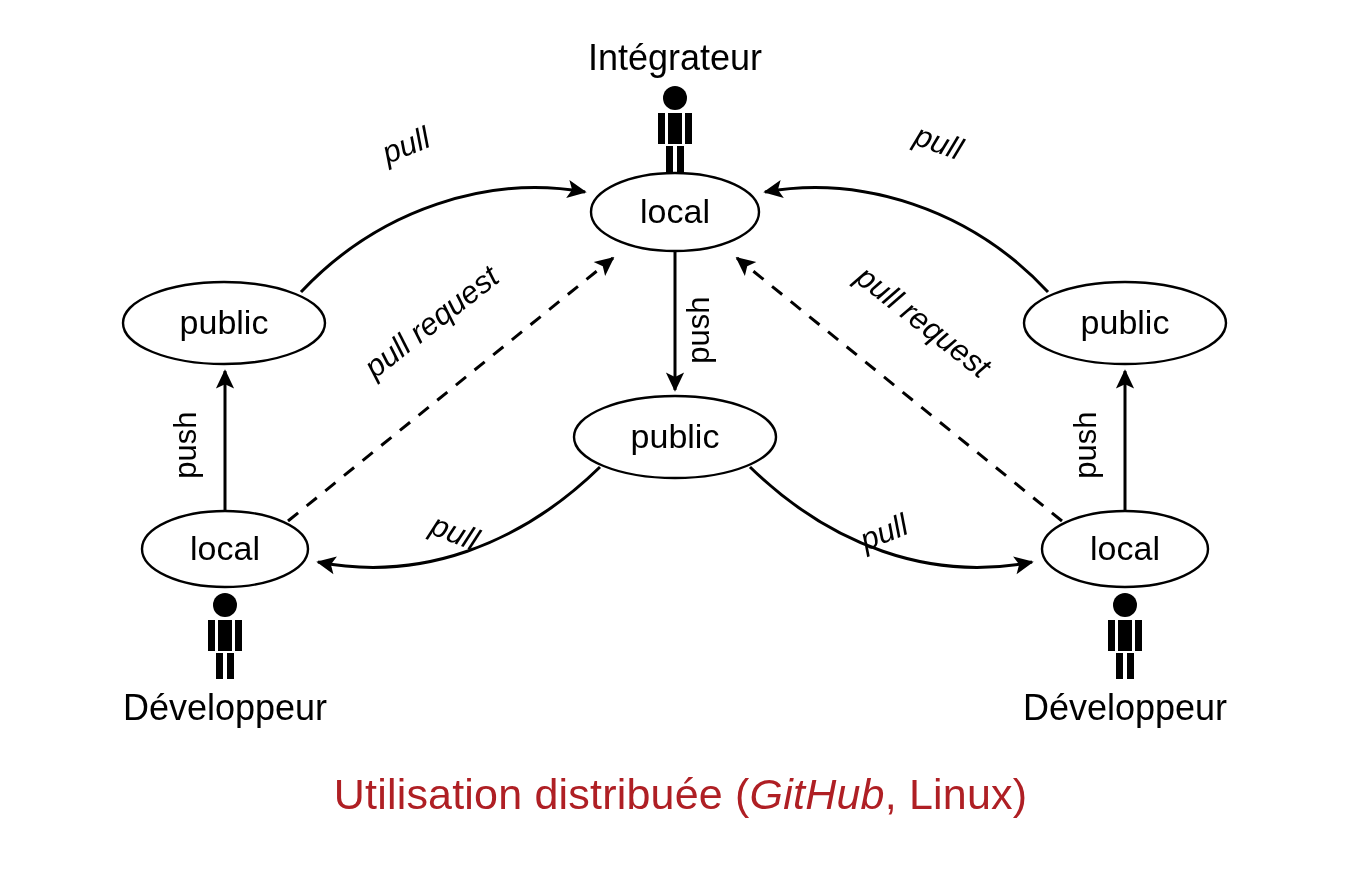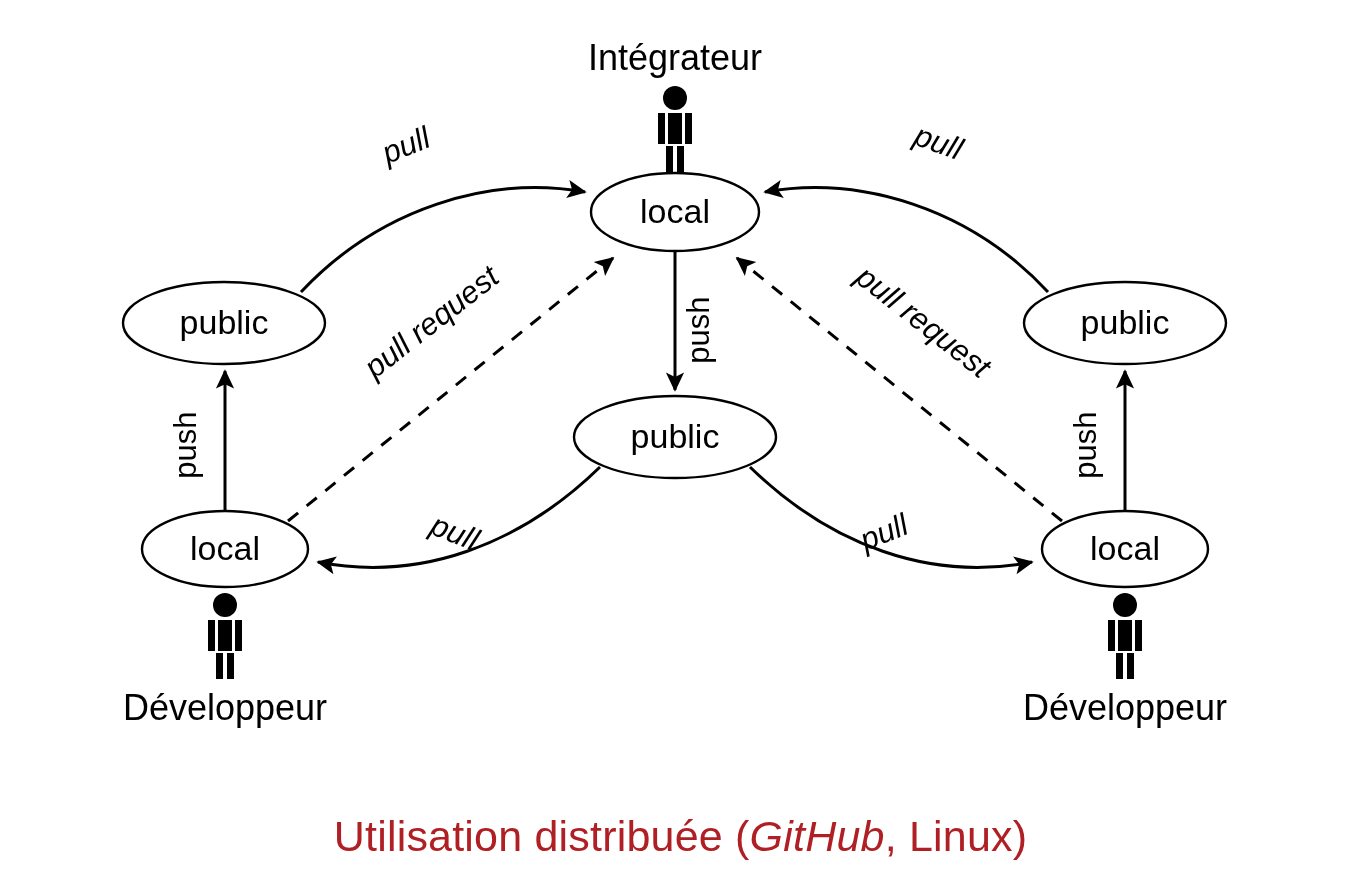--- a/index.html
+++ b/index.html
@@ -74,21 +74,20 @@
   .caption {
     position: absolute;
     left: 0;
     top: 770px;
     width: 1361px;
     text-align: center;
     font-family: "Liberation Sans", sans-serif;
     font-size: 43px;
     letter-spacing: 0.2px;
     white-space: nowrap;
-    margin-top: 42px;
   }
   .caption .em {
     font-style: italic;
   }
 </style>
 </head>
 <body>
 
 <div id="stage">
 

